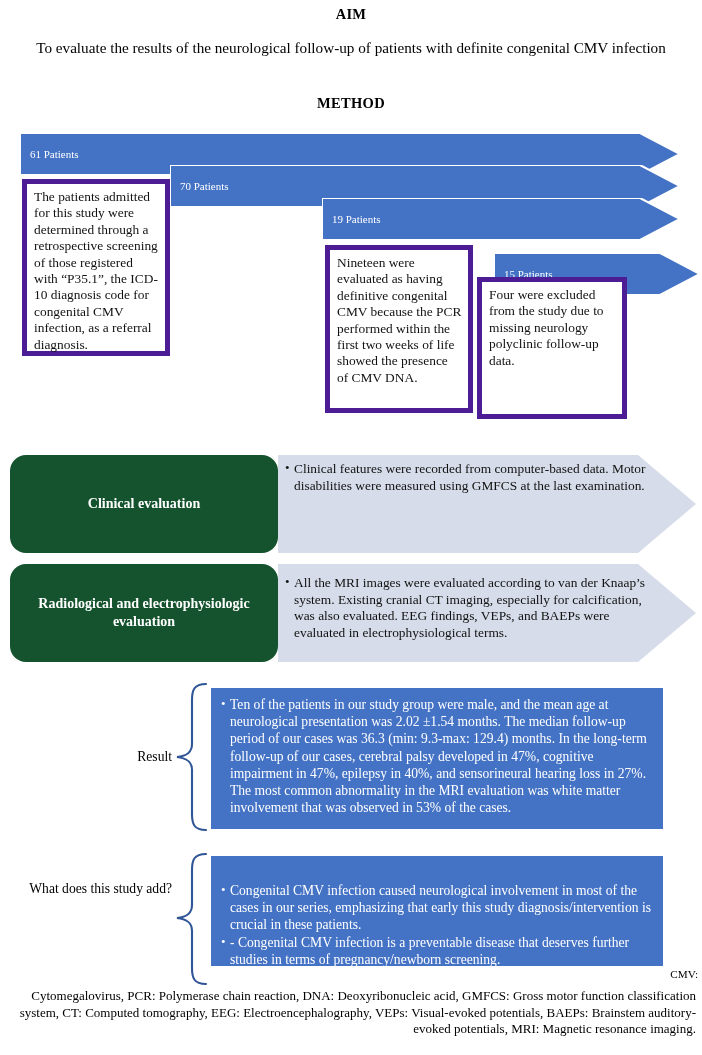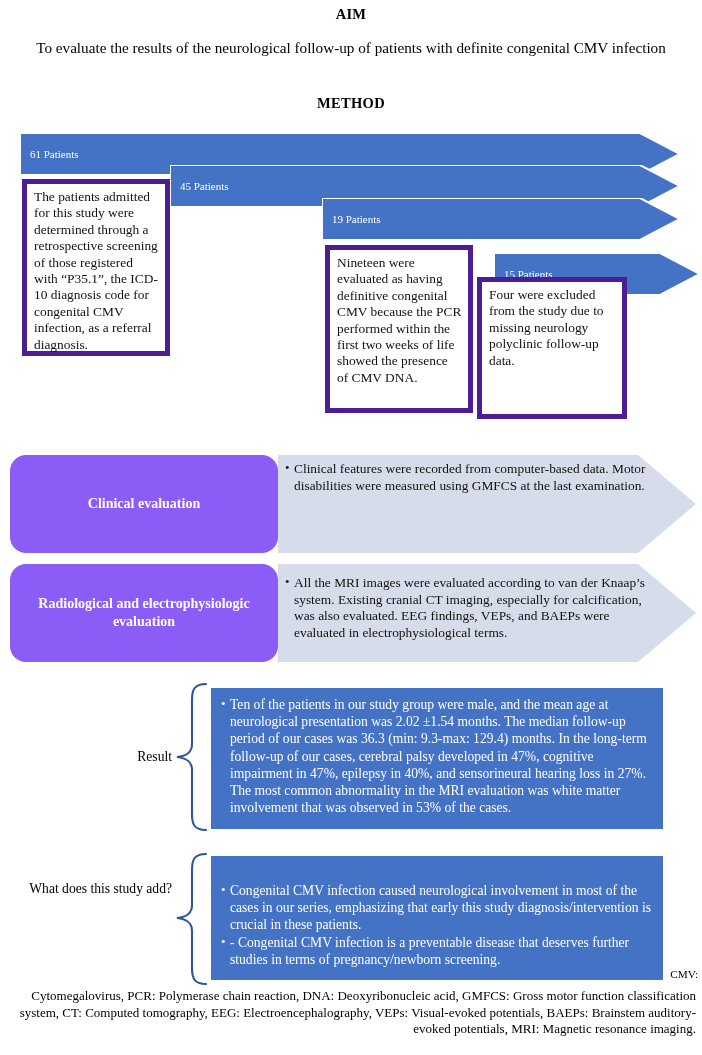--- a/index.html
+++ b/index.html
@@ -69,21 +69,21 @@
     font-size: 13.4px;
     line-height: 16.4px;
     color: #111111;
   }
 
   
   .eval-row { position: absolute; left: 0; width: 702px; }
   .eval-pill {
     position: absolute;
     left: 10px;
-    background: #8b5cf6;
+    background: #14532d;
     border-radius: 16px;
     color: #ffffff;
     font-weight: bold;
     font-size: 14px;
     line-height: 18px;
     display: flex;
     align-items: center;
     justify-content: center;
     text-align: center;
     box-sizing: border-box;
@@ -156,21 +156,21 @@
     <svg viewBox="0 0 660 42" preserveAspectRatio="none">
       <polygon points="0,0 620,0 660,21 620,42 0,42" fill="#4472C4" stroke="#ffffff" stroke-width="2"></polygon>
     </svg>
     <span class="arrow-label">61 Patients</span>
   </div>
 
   <div class="flow-arrow" style="left:170px; top:165px; width:510px; height:42px; background:none; border:none;">
     <svg viewBox="0 0 510 42" preserveAspectRatio="none">
       <polygon points="0,0 470,0 510,21 470,42 0,42" fill="#4472C4" stroke="#ffffff" stroke-width="2"></polygon>
     </svg>
-    <span class="arrow-label">45 Patients</span>
+    <span class="arrow-label">70 Patients</span>
   </div>
 
   <div class="flow-arrow" style="left:322px; top:198px; width:358px; height:42px; background:none; border:none;">
     <svg viewBox="0 0 358 42" preserveAspectRatio="none">
       <polygon points="0,0 318,0 358,21 318,42 0,42" fill="#4472C4" stroke="#ffffff" stroke-width="2"></polygon>
     </svg>
     <span class="arrow-label">19 Patients</span>
   </div>
 
   <div class="flow-arrow" style="left:494px; top:232px; width:206px; height:42px; background:none; border:none;margin-top:21px;">
@@ -225,19 +225,19 @@
 <div class="result-panel" style="left:211px; top:688px; width:452px; height:141px;">
   <div class="bullet-line">Ten of the patients in our study group were male, and the mean age at neurological presentation was 2.02 ±1.54 months. The median follow-up period of our cases was 36.3 (min: 9.3-max: 129.4) months. In the long-term follow-up of our cases, cerebral palsy developed in 47%, cognitive impairment in 47%, epilepsy in 40%, and sensorineural hearing loss in 27%. The most common abnormality in the MRI evaluation was white matter involvement that was observed in 53% of the cases.</div>
 </div>
 
 <div class="brace-label" style="left:28px; top:880px; width:144px;">What does this study add?</div>
 <div class="brace-svg" style="left:172px; top:852px;">
   <svg width="36" height="134" viewBox="0 0 36 134">
     <path d="M34 2 C22 2 20 8 20 18 L20 53 C20 62 14 65 5 66 C14 67 20 70 20 79 L20 116 C20 126 22 132 34 132" fill="none" stroke="#2F5597" stroke-width="2.1" stroke-linecap="round"></path>
   </svg>
 </div>
-<div class="result-panel" style="left:211px; top:856px; width:452px; height:124px; padding-top:26px;">
+<div class="result-panel" style="left:211px; top:856px; width:452px; height:110px; padding-top:26px;">
   <div class="bullet-line">Congenital CMV infection caused neurological involvement in most of the cases in our series, emphasizing that early this study diagnosis/intervention is crucial in these patients.</div>
   <div class="bullet-line">- Congenital CMV infection is a preventable disease that deserves further studies in terms of pregnancy/newborn screening.</div>
 </div>
 
 <div id="footer-cmv">CMV:</div>
 <div id="footer-note">Cytomegalovirus, PCR: Polymerase chain reaction, DNA: Deoxyribonucleic acid, GMFCS: Gross motor function classification system, CT: Computed tomography, EEG: Electroencephalography, VEPs: Visual-evoked potentials, BAEPs: Brainstem auditory-evoked potentials, MRI: Magnetic resonance imaging.</div>
 
 </body></html>

